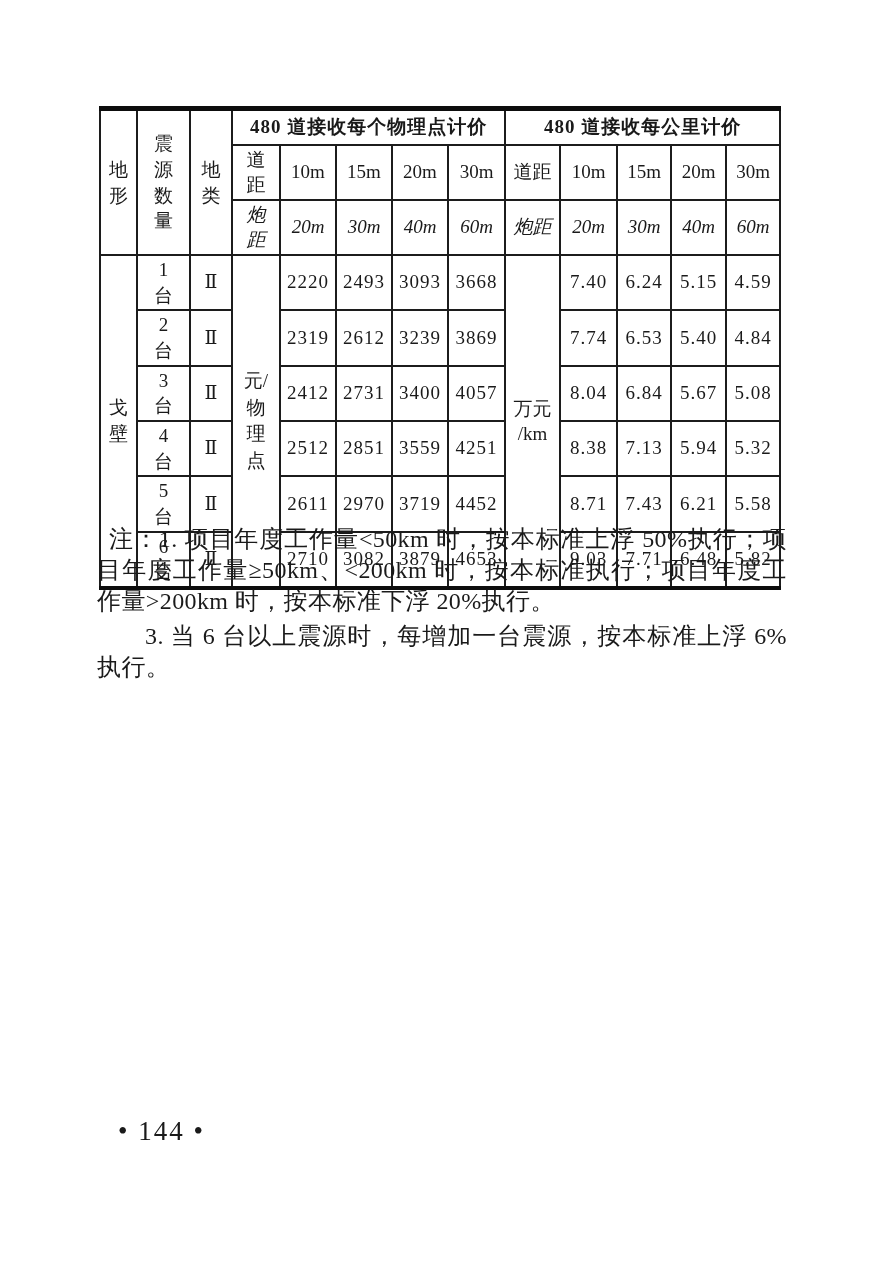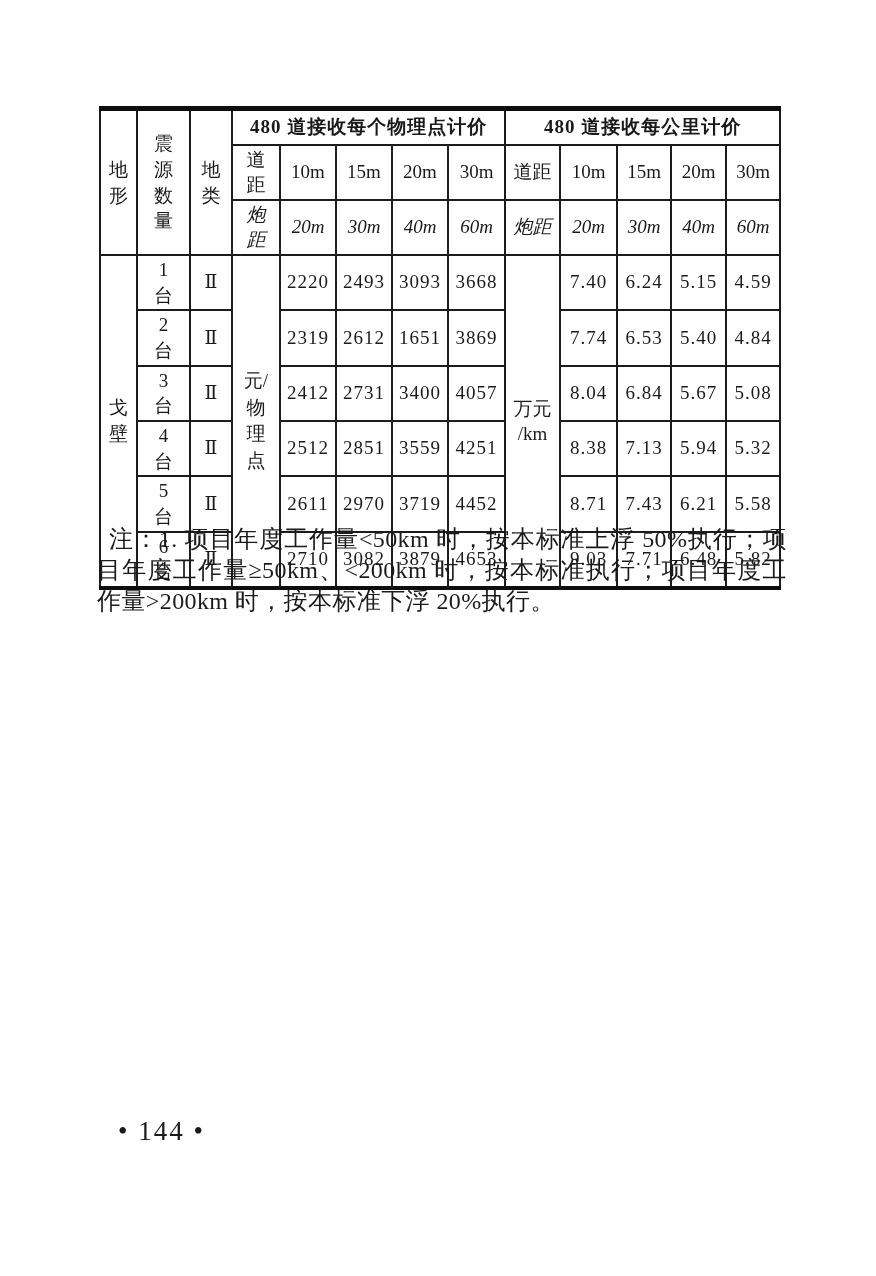--- a/index.html
+++ b/index.html
@@ -117,21 +117,21 @@
       <td class="num">6.24</td>
       <td class="num">5.15</td>
       <td class="num no-right">4.59</td>
     </tr>
 
     <tr class="body-row">
       <td><span class="vstack">2台</span></td>
       <td>Ⅱ</td>
       <td class="num">2319</td>
       <td class="num">2612</td>
-      <td class="num">1651</td>
+      <td class="num">3239</td>
       <td class="num">3869</td>
       <td class="num">7.74</td>
       <td class="num">6.53</td>
       <td class="num">5.40</td>
       <td class="num no-right">4.84</td>
     </tr>
 
     <tr class="body-row">
       <td><span class="vstack">3台</span></td>
       <td>Ⅱ</td>
@@ -182,15 +182,16 @@
       <td class="num">7.71</td>
       <td class="num">6.48</td>
       <td class="num no-right">5.82</td>
     </tr>
   </tbody>
     </table>
 </div>
 
 <div class="notes">
   <p class="first">注：1. 项目年度工作量&lt;50km 时，按本标准上浮 50%执行；项目年度工作量≥50km、&lt;200km 时，按本标准执行；项目年度工作量&gt;200km 时，按本标准下浮 20%执行。</p>
+  <p class="indent">3. 当 6 台以上震源时，每增加一台震源，按本标准上浮 6%执行。</p>
 </div>
 
 <div class="page-num">• 144 •</div>
 
 </body></html>

